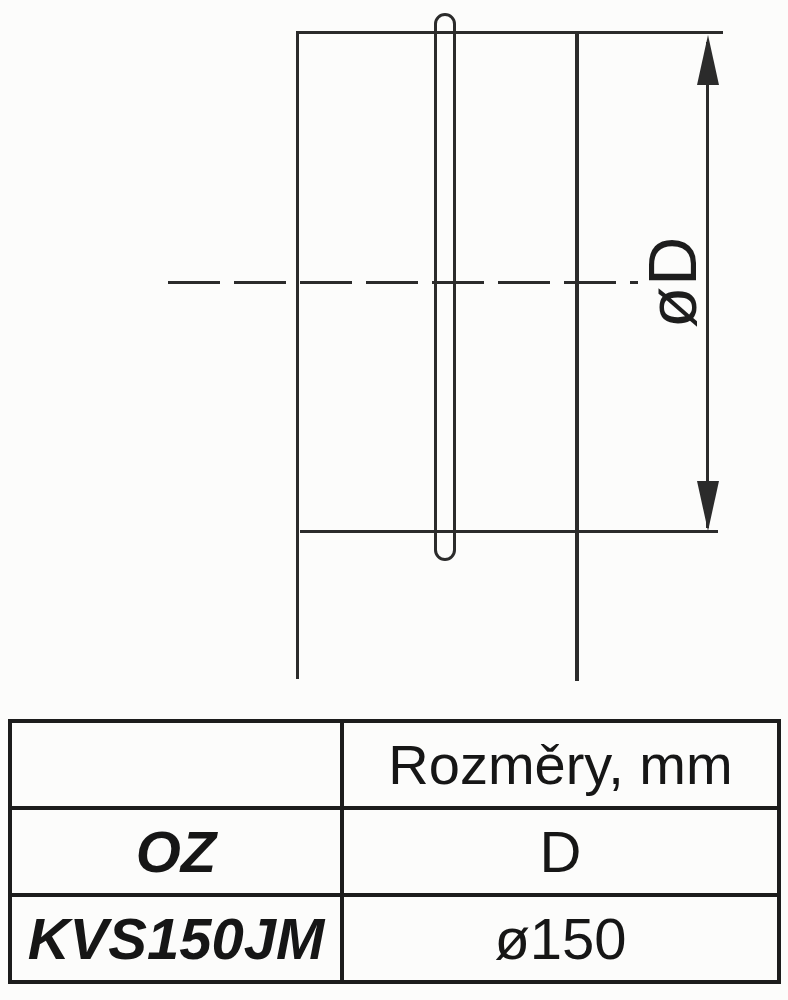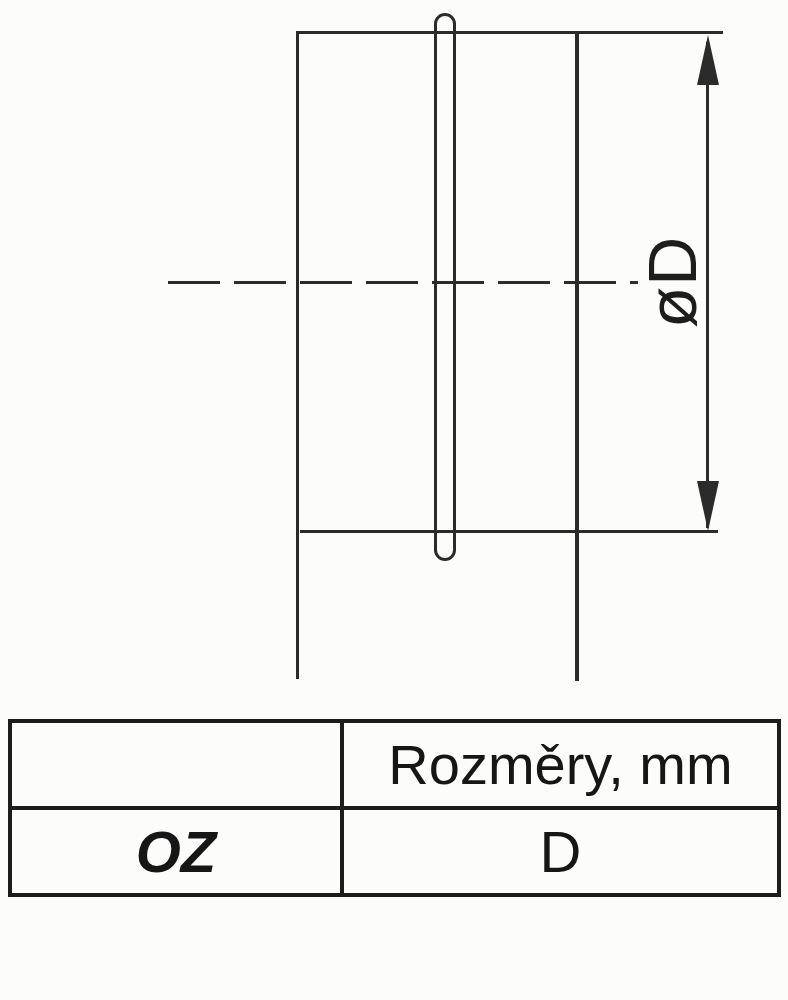--- a/index.html
+++ b/index.html
@@ -112,16 +112,20 @@
   <table class="spec-table">
     <tbody>
       <tr>
         <td class="col-model header-cell"></td>
         <td class="col-dim header-cell">Rozměry, mm</td>
       </tr>
       <tr>
         <td class="col-model model-cell">OZ</td>
         <td class="col-dim">D</td>
       </tr>
+      <tr>
+        <td class="col-model model-cell">KVS150JM</td>
+        <td class="col-dim">ø150</td>
+      </tr>
     </tbody>
   </table>
 
 </div>
 
 </body></html>

